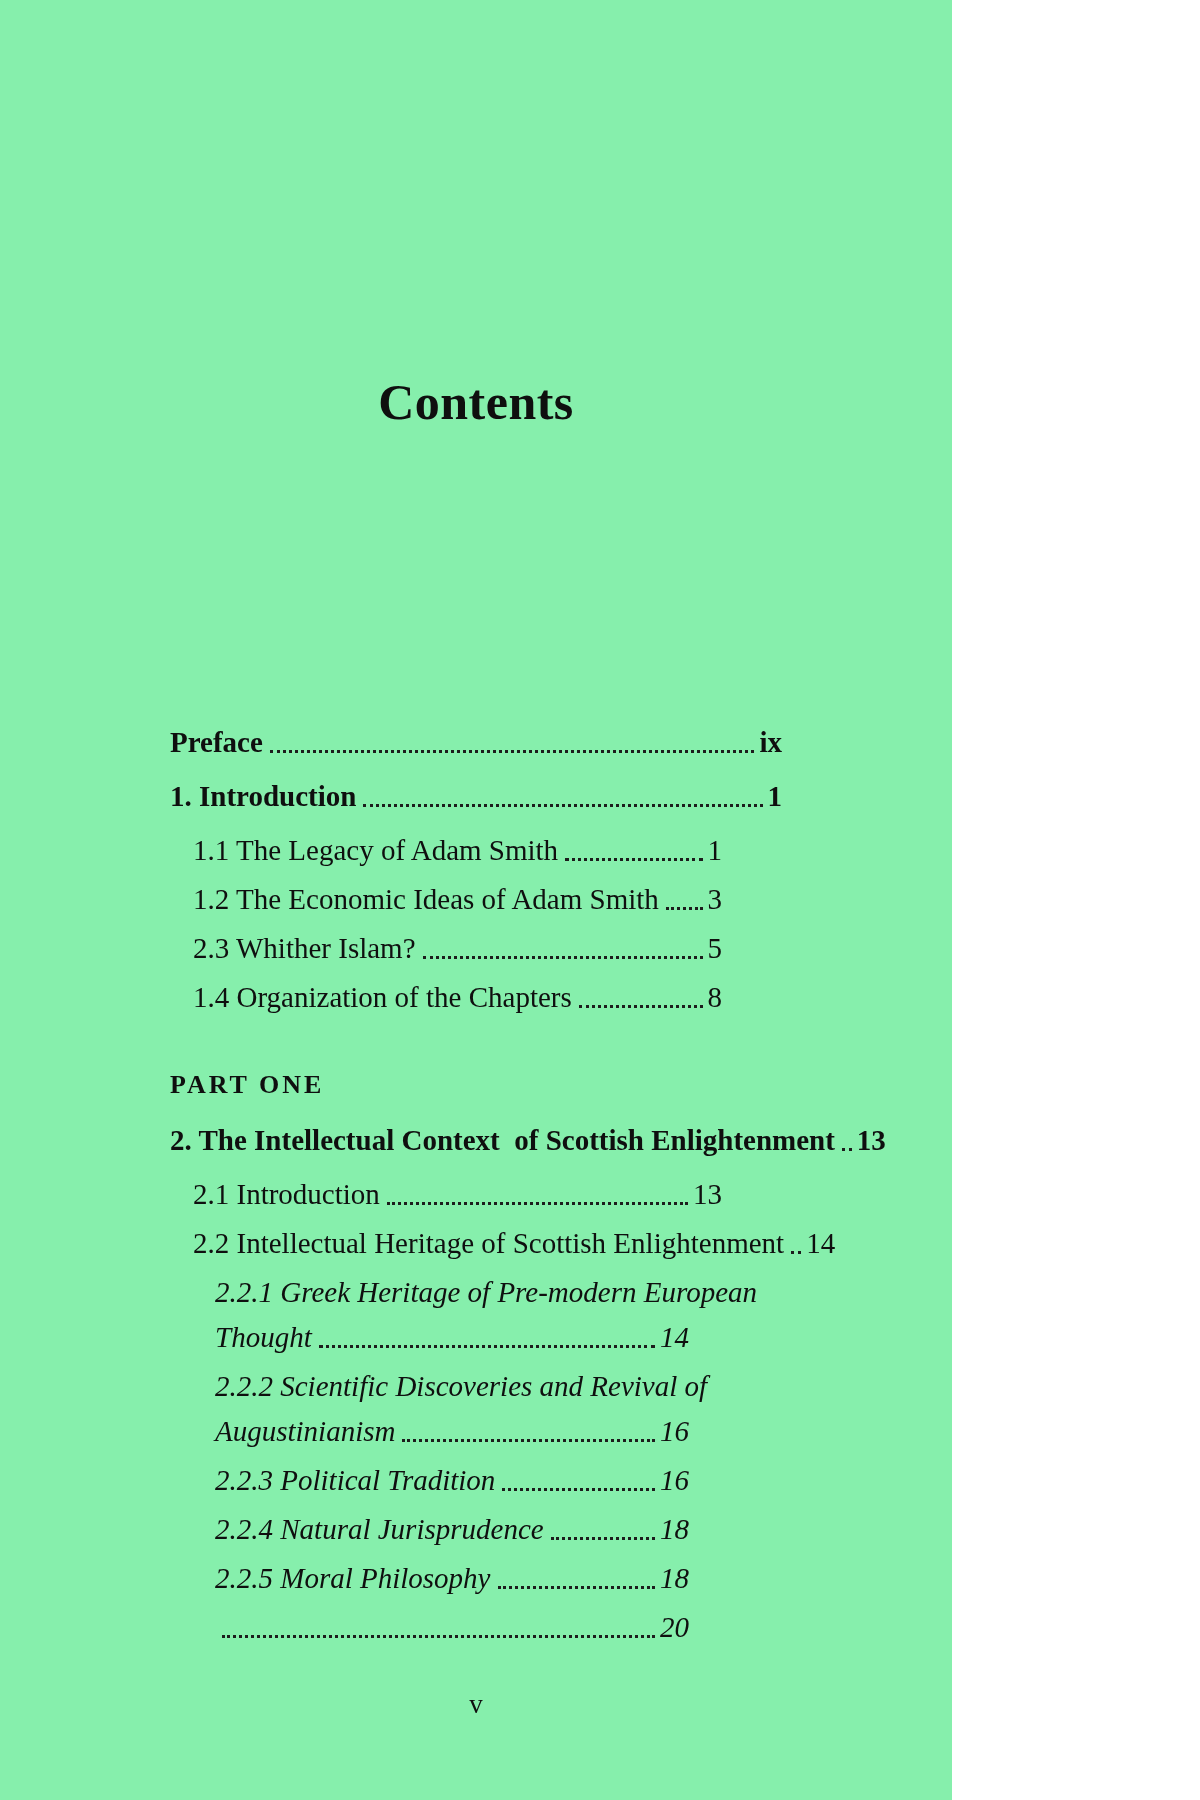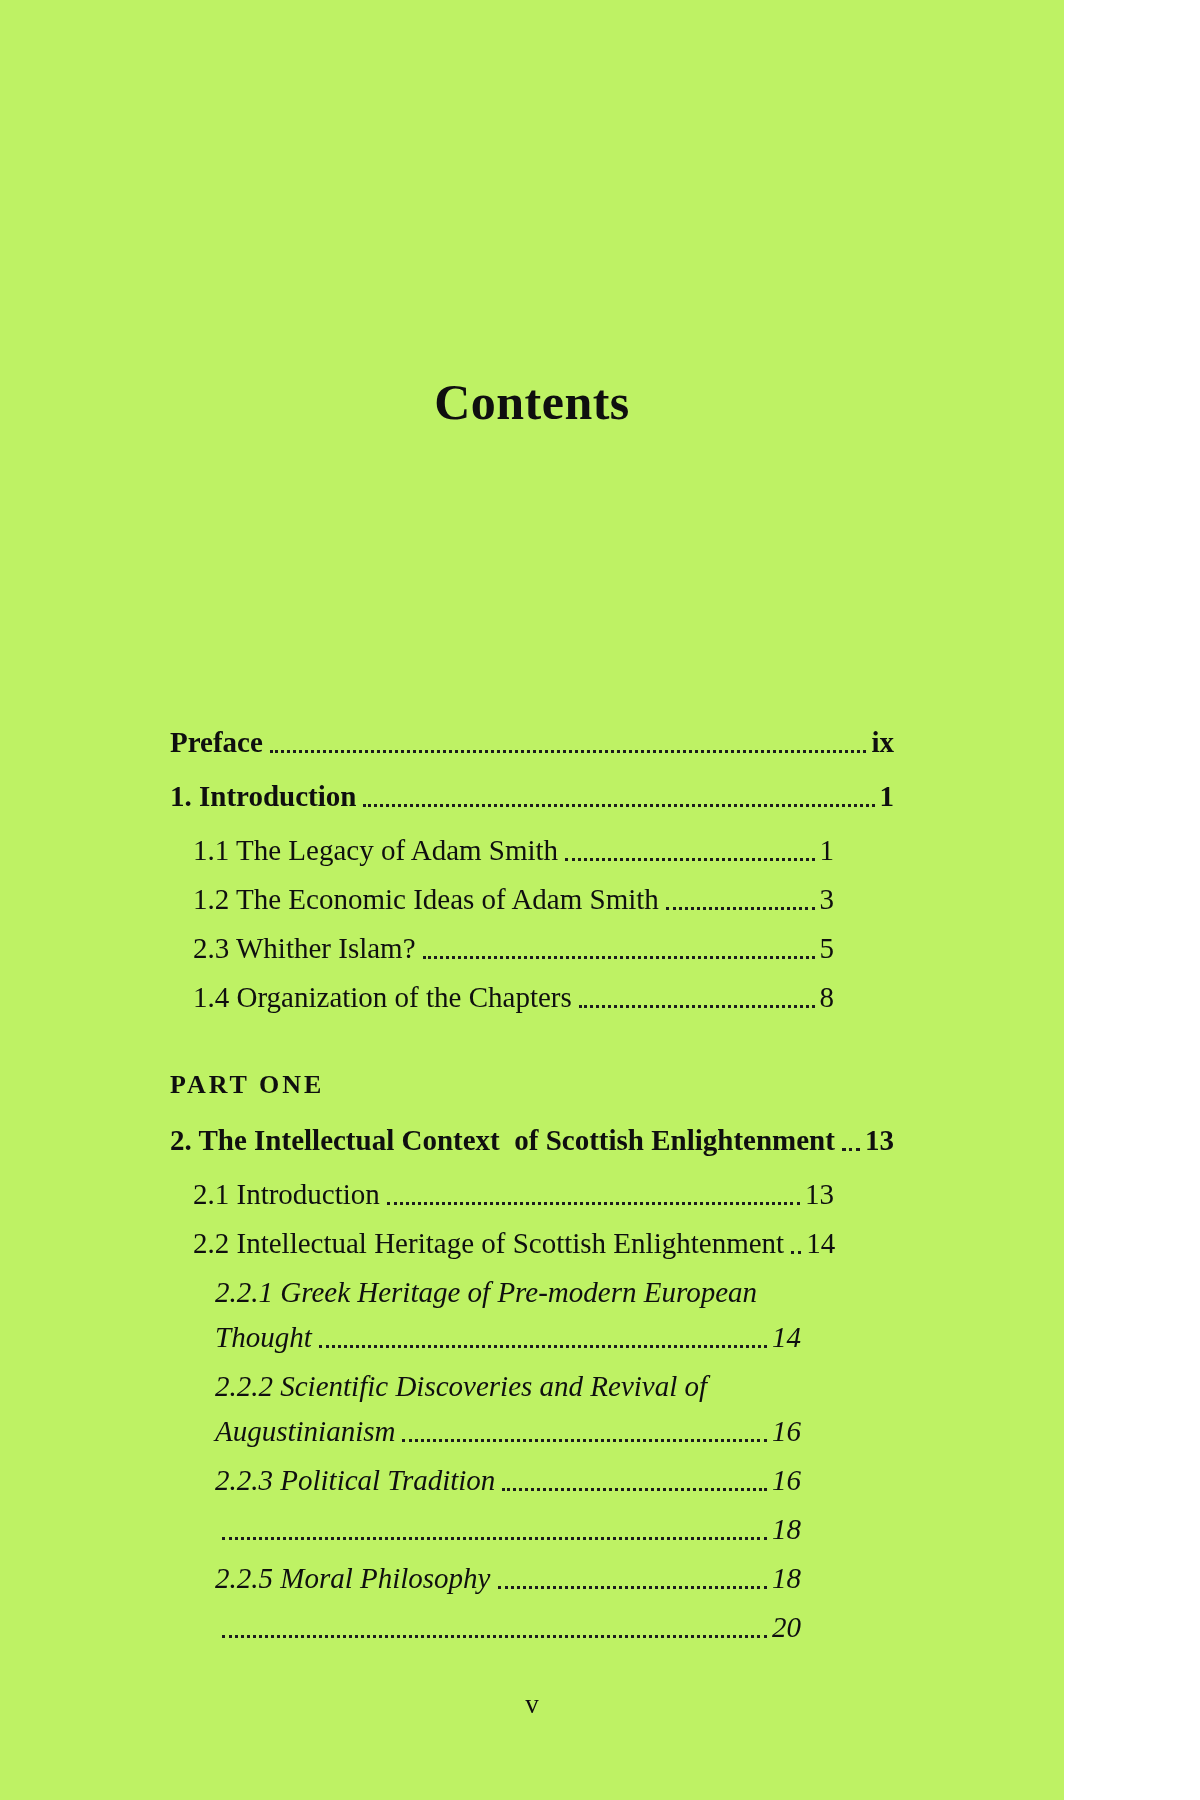--- a/index.html
+++ b/index.html
@@ -2,23 +2,23 @@
 <html><head>
 <meta charset="utf-8">
 <style>
   html, body {
     margin: 0;
     padding: 0;
     background: #ffffff;
   }
   .page {
     position: relative;
-    width: 1064px;
+    width: 952px;
     height: 1800px;
-    background: #bef264;
+    background: #86efac;
     overflow: hidden;
     font-family: "Liberation Serif", "DejaVu Serif", serif;
     color: #0f0f0f;
   }
   .contents-title {
     margin: 0;
     padding-top: 374px;
     text-align: center;
     font-size: 50px;
     line-height: 56px;
@@ -176,20 +176,21 @@
       </div>
       <div class="entry subsection">
         <div class="row last-line">
           <span class="entry-title">2.2.3 Political Tradition</span>
           <span class="dot-leader"></span>
           <span class="entry-page">16</span>
         </div>
       </div>
       <div class="entry subsection">
         <div class="row last-line">
+          <span class="entry-title">2.2.4 Natural Jurisprudence</span>
           <span class="dot-leader"></span>
           <span class="entry-page">18</span>
         </div>
       </div>
       <div class="entry subsection">
         <div class="row last-line">
           <span class="entry-title">2.2.5 Moral Philosophy</span>
           <span class="dot-leader"></span>
           <span class="entry-page">18</span>
         </div>

